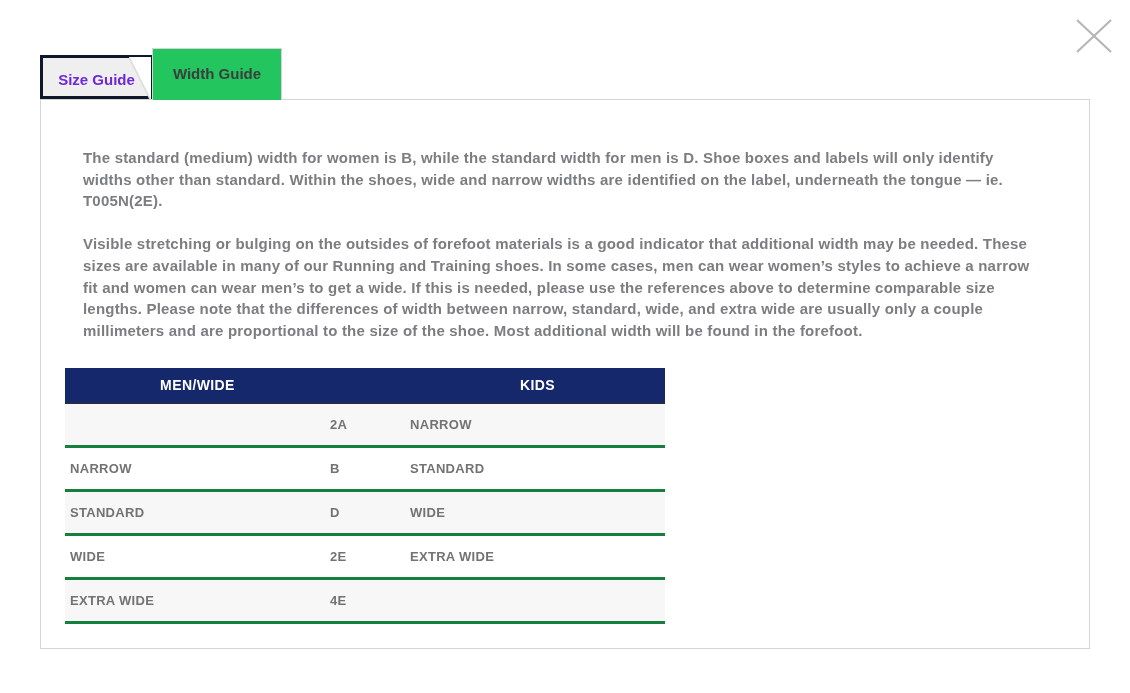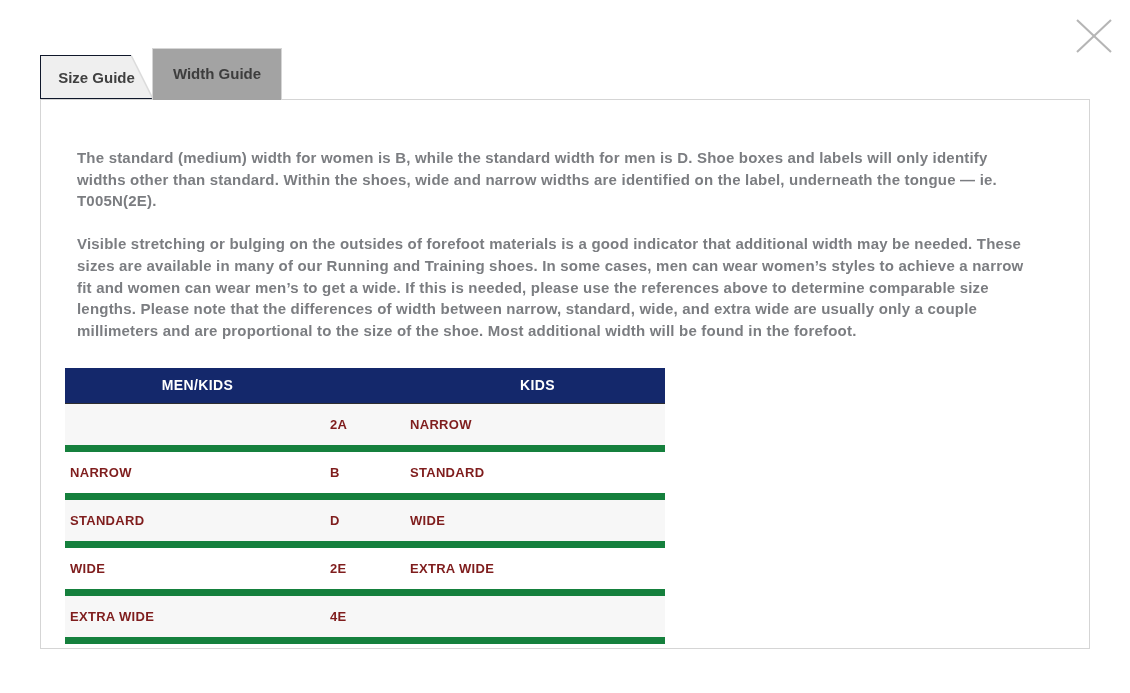--- a/index.html
+++ b/index.html
@@ -13,57 +13,57 @@
     background:none;border:none;padding:0;cursor:pointer;
   }
   .close-btn svg{display:block;margin:auto;}
   
   .tab{
     position:absolute;box-sizing:border-box;text-align:center;
     font-size:15px;font-weight:700;cursor:pointer;
   }
   .tab-inactive{
     left:40px;top:55px;width:113px;height:44px;line-height:44px;
-    background:#efefef;border:1px solid #0f172a;color:#404040;
+    background:#efefef;border:3px solid #0f172a;color:#6d28d9;
   }
   .tab-inactive .fold{
     position:absolute;right:-1px;top:-1px;width:22px;height:44px;pointer-events:none;
   }
   .tab-active{
     left:152px;top:48px;width:130px;height:52px;line-height:50px;
-    background:#a3a3a3;border:1px solid #d5d5d5;border-bottom:none;
+    background:#22c55e;border:1px solid #d5d5d5;border-bottom:none;
     color:#3d3d3d;z-index:3;
   }
   
   .panel{
     position:absolute;left:40px;top:99px;width:1050px;height:550px;
     box-sizing:border-box;border:1px solid #d5d5d5;background:#ffffff;z-index:1;
   }
   .panel-inner{padding:47px 55px 0 24px;}
   .panel-inner p{
-    margin:0 0 21px 12px;font-size:15px;line-height:21.7px;
+    margin:0 0 21px 18px;font-size:15px;line-height:21.7px;
     font-weight:600;color:#7b7d81;letter-spacing:0.2px;
   }
   .panel-inner p .block{display:block;}
   
   table.width-table{
     border-collapse:collapse;width:600px;margin-top:26px;
     table-layout:fixed;
   }
   .width-table col.c1{width:265px;}
   .width-table col.c2{width:80px;}
   .width-table col.c3{width:255px;}
   .width-table th{
     background:#14286b;color:#ffffff;font-size:14px;font-weight:700;
     height:35px;letter-spacing:0.4px;text-align:center;padding:0;
     border-bottom:1px solid #2e2e31;
   }
   .width-table td{
-    height:41px;font-size:13px;font-weight:600;color:#7f1d1d;
-    letter-spacing:0.3px;border-bottom:7px solid #15803d;padding:0;
+    height:41px;font-size:13px;font-weight:600;color:#737373;
+    letter-spacing:0.3px;border-bottom:3px solid #15803d;padding:0;
     vertical-align:middle;
   }
   .width-table td.c1{padding-left:5px;}
   .width-table tbody tr:nth-child(odd){background:#f7f7f7;}
   .width-table tbody tr:nth-child(even){background:#ffffff;}
 </style>
 </head>
 <body>
 
 <button class="close-btn" aria-label="close">
@@ -92,21 +92,21 @@
     </p>
 
     <table class="width-table">
       <colgroup>
           <col class="c1">
           <col class="c2">
           <col class="c3">
         </colgroup>
       <thead>
         <tr>
-          <th>MEN/KIDS</th>
+          <th>MEN/WIDE</th>
           <th></th>
           <th>KIDS</th>
         </tr>
       </thead>
       <tbody>
         <tr>
           <td class="c1"></td>
           <td>2A</td>
           <td>NARROW</td>
         </tr>

